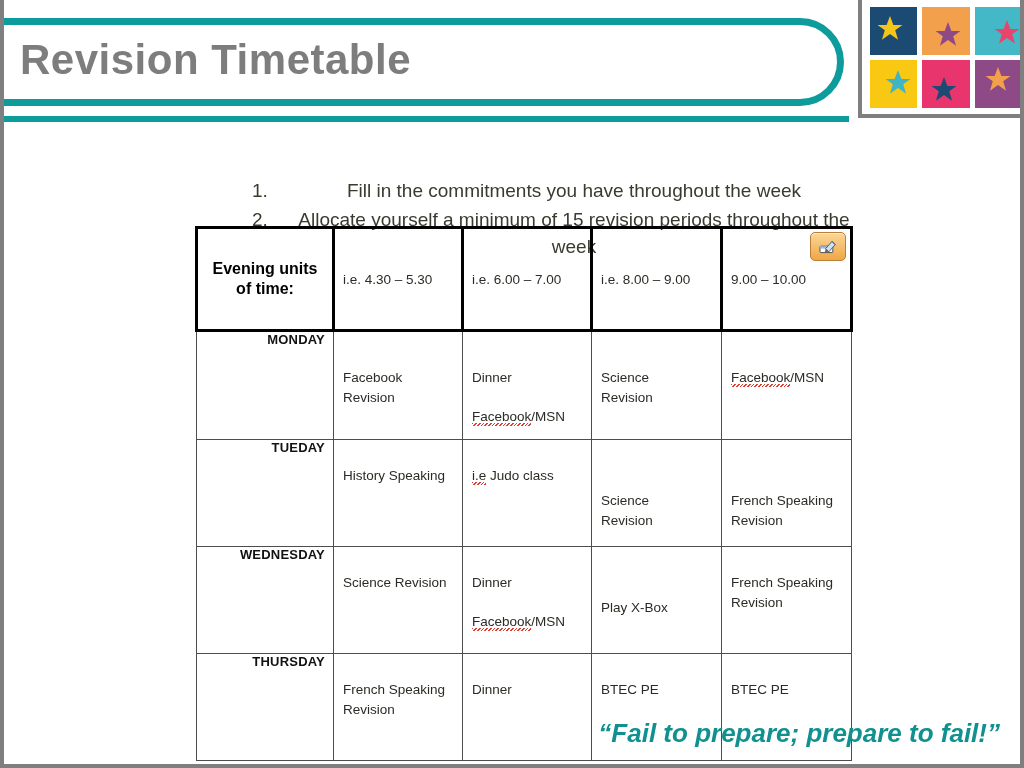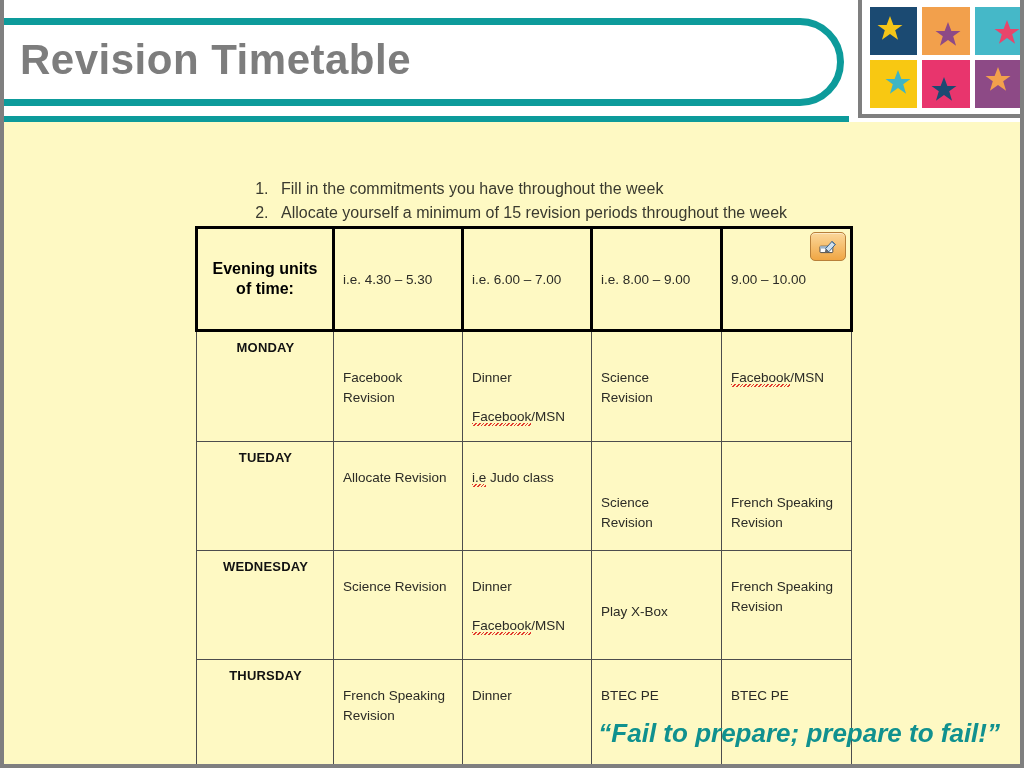--- a/index.html
+++ b/index.html
@@ -12,21 +12,21 @@
     background: #7f7f7f;
     font-family: "Liberation Sans", sans-serif;
     overflow: hidden;
   }
   .slide {
     position: absolute;
     left: 4px;
     top: 0px;
     width: 1016px;
     height: 764px;
-    background: #fef9c3;
+    background: #ffffff;
     overflow: hidden;
   }
 
   
   .header-band {
     position: absolute;
     left: 0;
     top: 0;
     width: 1016px;
     height: 122px;
@@ -118,23 +118,24 @@
     text-align: center;
     font-size: 17px;
     font-weight: bold;
     color: #1a1a1a;
   }
   .instructions {
     position: absolute;
     left: 243px;
     top: 54px;
     width: 620px;
-    font-size: 16px;
+    font-size: 19px;
     color: #3a3a2f;
     line-height: 1.45;
+    text-align: center;
   }
   .instructions ol {
     margin: 0;
     padding-left: 26px;
     list-style-position: outside;
   }
   .instructions li {
     padding-left: 8px;
     margin-bottom: 1px;
   }
@@ -196,23 +197,23 @@
     align-items: center;
     justify-content: center;
   }
   .edit-btn svg { display: block; }
 
   
   tr.day td.daycell {
     font-weight: bold;
     font-size: 13px;
     color: #121212;
-    text-align: center;
+    text-align: right;
     vertical-align: top;
-    padding-top: 8px;
+    padding-top: 0;
     letter-spacing: 0.2px;
   }
   tr.r0 td { height: 97px; }
   tr.r1 td { height: 96px; }
   tr.r2 td { height: 96px; }
   tr.r3 td { height: 96px; }
 
   .cell-lines { line-height: 1.45; }
   .cell-lines .ln { display: block; }
   .cell-lines .gap { display: block; height: 19px; }
@@ -375,21 +376,21 @@
               <div class="cell-lines pt-s">
                 <span class="ln"><span class="sp">Facebook</span><span>/MSN</span></span>
               </div>
             </td>
           </tr>
 
           <tr class="day r1">
             <td class="daycell">TUEDAY</td>
             <td>
               <div class="cell-lines pt-xl">
-                <span class="ln">Allocate Revision</span>
+                <span class="ln">History Speaking</span>
               </div>
             </td>
             <td>
               <div class="cell-lines pt-xl">
                 <span class="ln"><span class="sp">i.e</span><span> Judo class</span></span>
               </div>
             </td>
             <td>
               <div class="cell-lines pt-m">
                 <span class="ln">Science</span>

